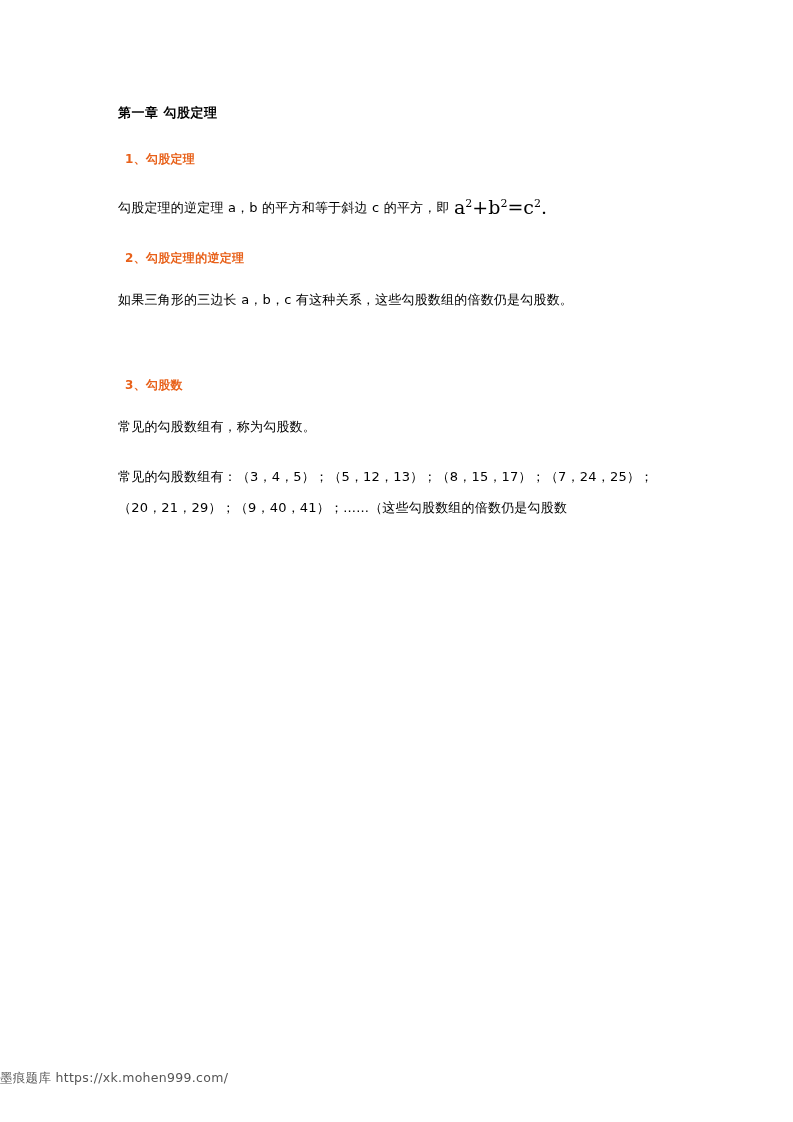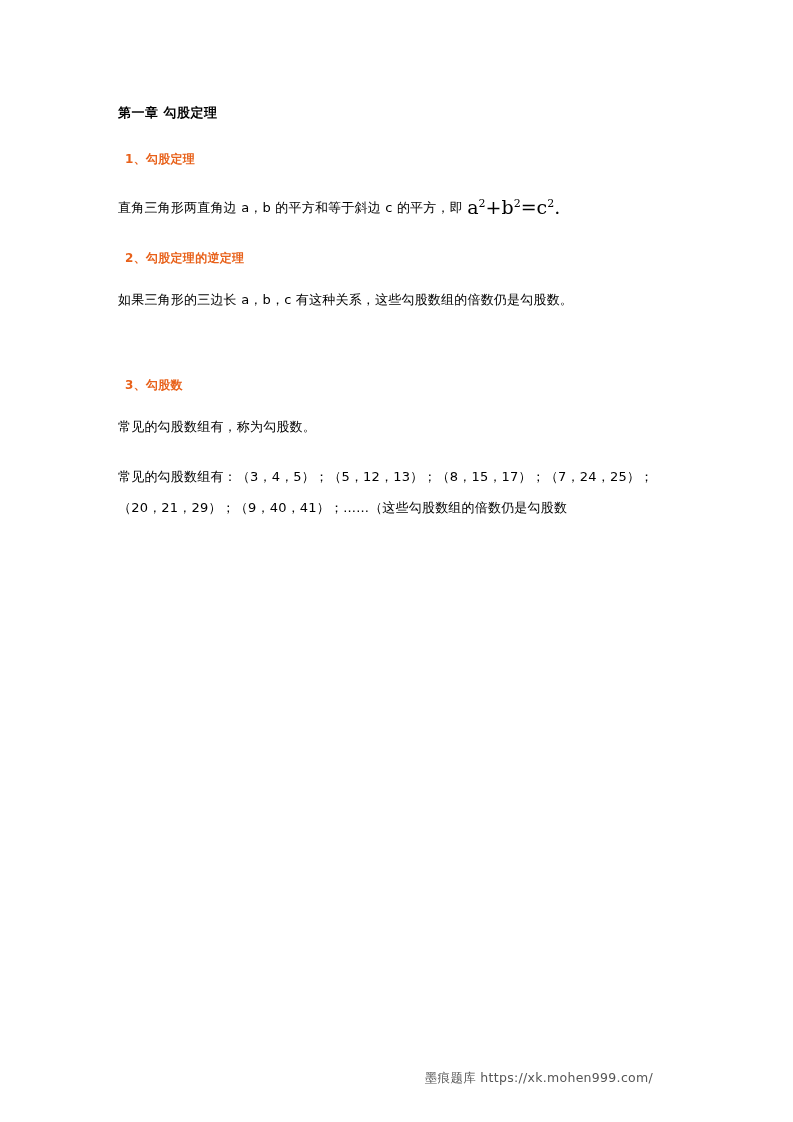--- a/index.html
+++ b/index.html
@@ -71,38 +71,38 @@
     line-height: 2.35;
     letter-spacing: 0.2px;
     margin: 0;
     width: 558px;
   }
   .footer {
     position: absolute;
     left: 0;
     top: 1070px;
     width: 653px;
-    text-align: right;
+    text-align: left;
     font-size: 12.5px;
     color: #555555;
     letter-spacing: 0.3px;
   }
 </style>
 </head>
 <body>
 
 <div class="page">
   <div class="content">
 
     <div class="chapter-title">第一章  勾股定理</div>
 
     <div class="section-heading">1、勾股定理</div>
 
     <div class="body-text">
-      <span>直角三角形两直角边 a，b 的平方和等于斜边 c 的平方，即 </span><span class="formula">a<sup>2</sup>+b<sup>2</sup>=c<sup>2</sup>.</span>
+      <span>勾股定理的逆定理 a，b 的平方和等于斜边 c 的平方，即 </span><span class="formula">a<sup>2</sup>+b<sup>2</sup>=c<sup>2</sup>.</span>
     </div>
 
     <div class="section-heading">2、勾股定理的逆定理</div>
 
     <div class="body-text">如果三角形的三边长 a，b，c 有这种关系，这些勾股数组的倍数仍是勾股数。</div>
 
     <div class="gap-large"></div>
 
     <div class="section-heading">3、勾股数</div>
 

